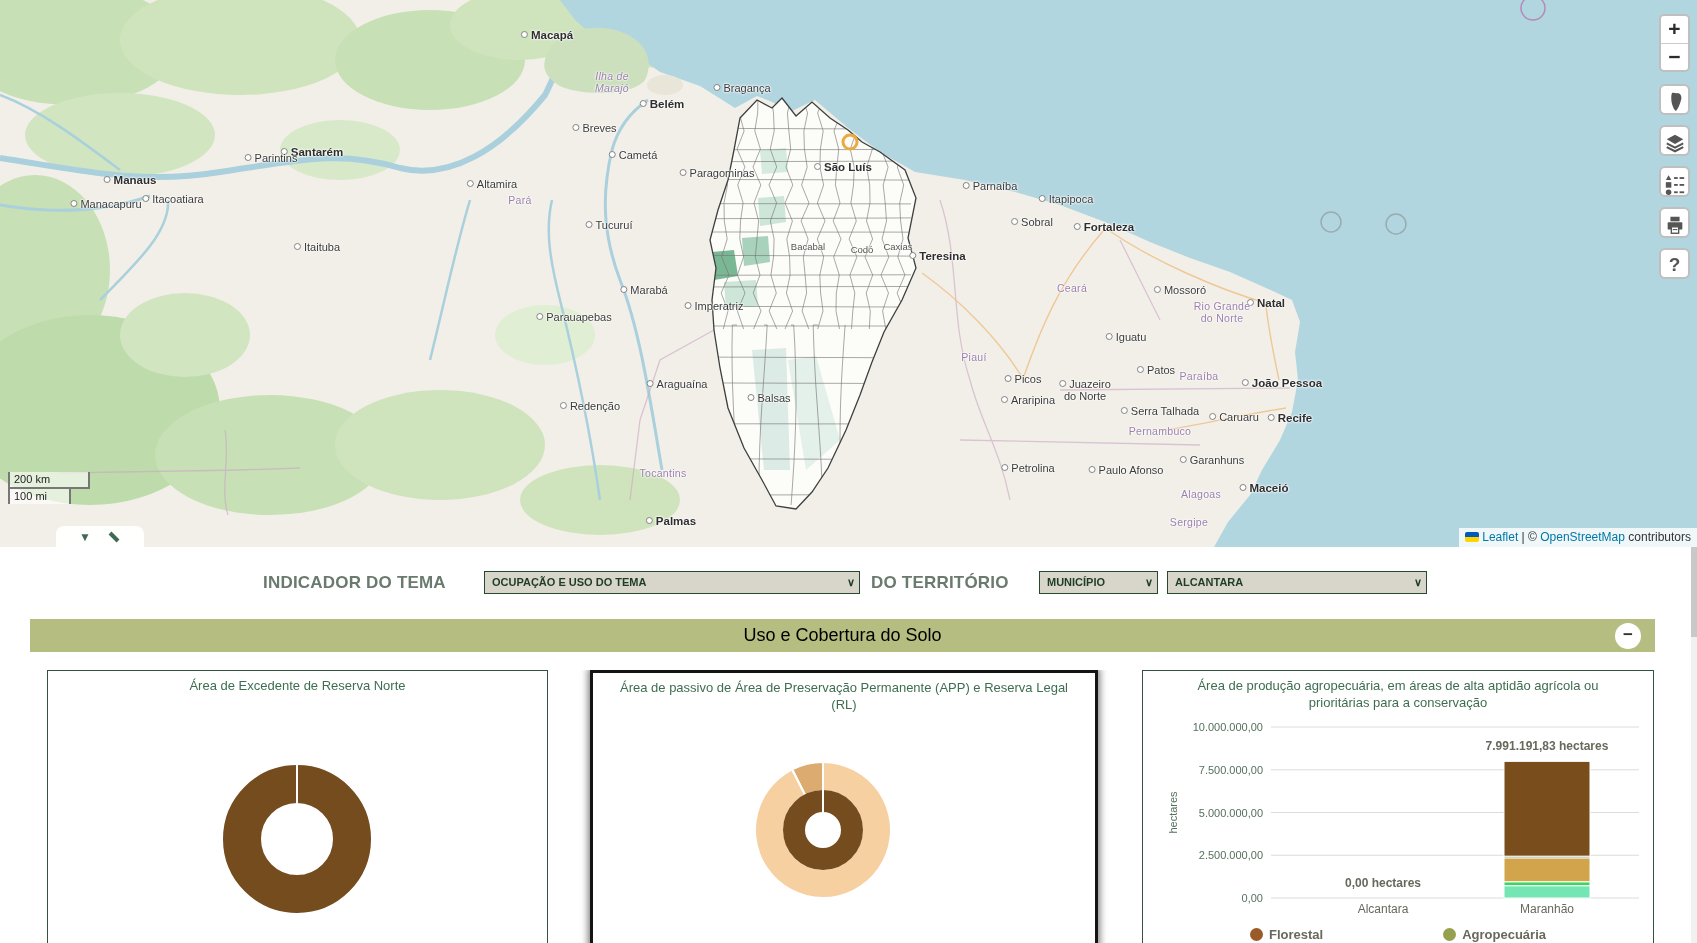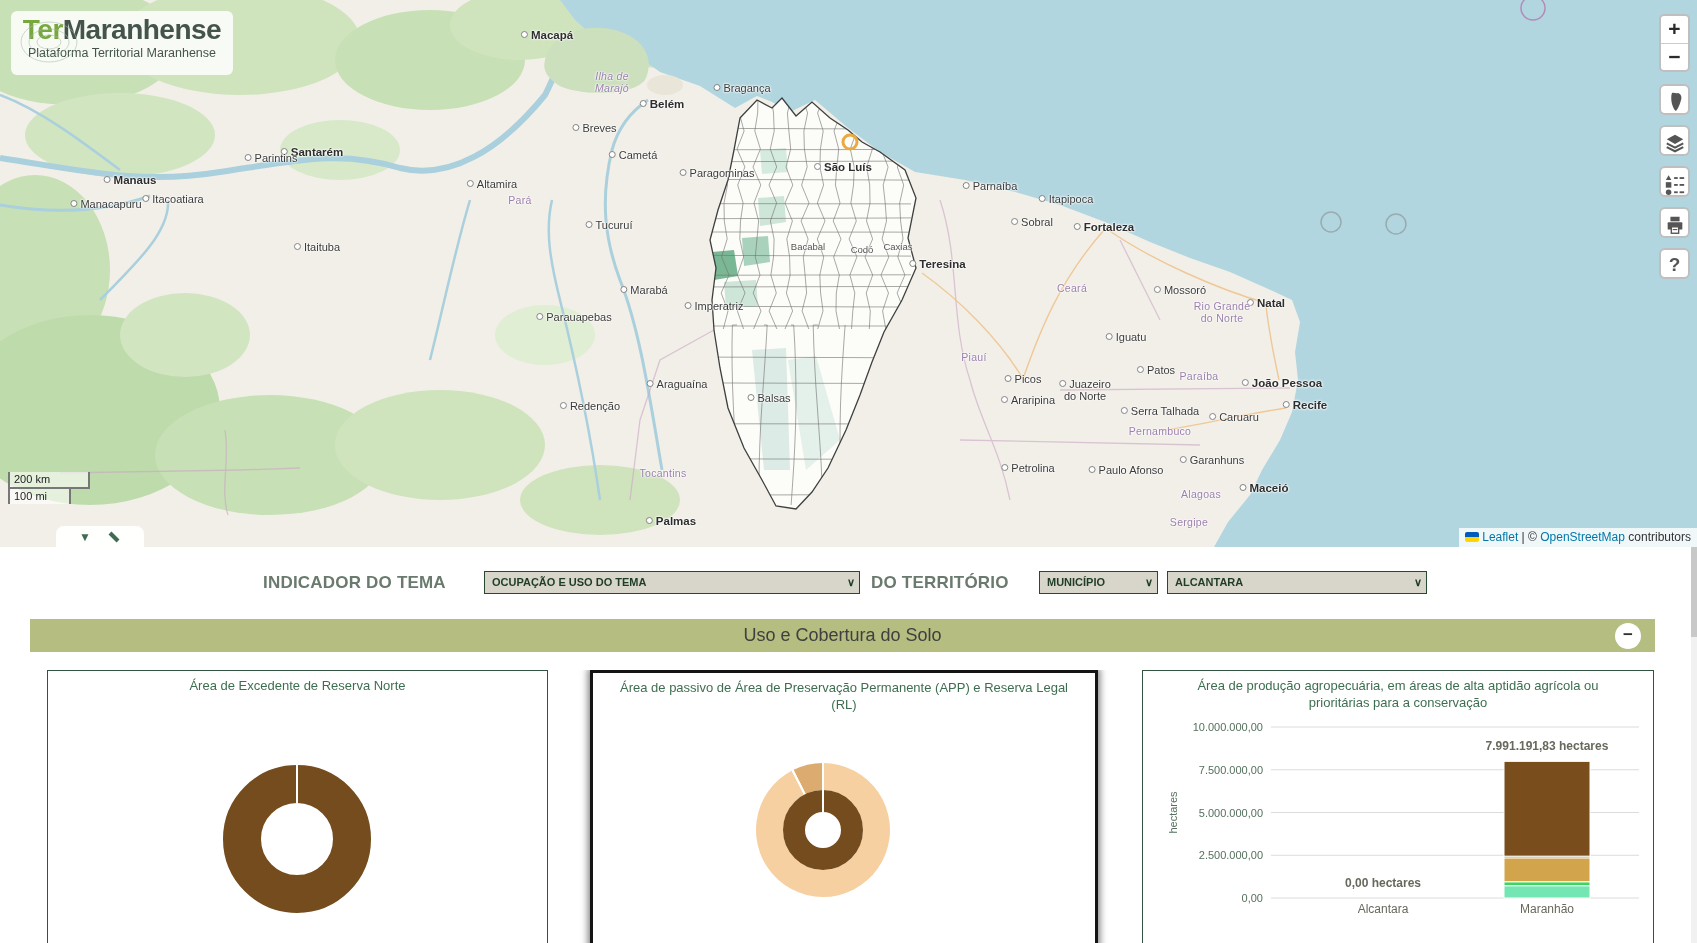--- a/index.html
+++ b/index.html
@@ -66,21 +66,21 @@
   
   .filters{position:absolute;left:0;top:571px;width:1697px;height:24px;}
   .flabel{position:absolute;top:2px;font-size:17px;font-weight:bold;color:#6a7a6e;letter-spacing:.2px;}
   .select{position:absolute;top:0;height:23px;box-sizing:border-box;background:#d8d5cb;
       border:1px solid #27492f;color:#1e3c28;font-size:11px;font-weight:bold;
       line-height:21px;padding:0 20px 0 7px;cursor:pointer;overflow:hidden;white-space:nowrap;}
   .select .chev{position:absolute;right:4px;top:0;font-size:11px;color:#1e3c28;}
 
   
   .section-bar{position:absolute;left:30px;top:619px;width:1625px;height:33px;background:#b5bd80;}
-  .section-title{text-align:center;line-height:33px;font-size:18px;color:#404040;}
+  .section-title{text-align:center;line-height:33px;font-size:18px;color:#000000;}
   .collapse-btn{position:absolute;right:14px;top:4px;width:26px;height:26px;border-radius:50%;
       background:#fff;color:#333;font-size:17px;font-weight:bold;text-align:center;line-height:24px;cursor:pointer;}
 
   
   .cards{position:absolute;left:0;top:670px;width:1697px;height:273px;overflow:hidden;}
   .card{position:absolute;top:0;height:380px;background:#fff;border:1px solid #33523f;box-sizing:border-box;}
   .card.selected{border:3px solid #141414;box-shadow:0 0 7px 2px rgba(0,0,0,.5);}
   .chart-title{margin-top:6px;font-size:13px;line-height:17px;color:#3e6e50;text-align:center;white-space:pre-line;}
   .chart-svg{display:block;}
   .chart-svg text.tick{font-size:11px;fill:#55705e;font-family:"Liberation Sans",sans-serif;}
@@ -240,62 +240,53 @@
       <div class="map-label k-b" style="left: 843px; top: 167px;"><i class="dot"></i>São Luís</div>
       <div class="map-label k-t" style="left: 808px; top: 247px;">Bacabal</div>
       <div class="map-label k-t" style="left: 862px; top: 250px;">Codó</div>
       <div class="map-label k-t" style="left: 898px; top: 247px;">Caxias</div>
       <div class="map-label k-c" style="left: 590px; top: 406px;"><i class="dot"></i>Redenção</div>
       <div class="map-label k-c" style="left: 677px; top: 384px;"><i class="dot"></i>Araguaína</div>
       <div class="map-label k-c" style="left: 644px; top: 290px;"><i class="dot"></i>Marabá</div>
       <div class="map-label k-c" style="left: 574px; top: 317px;"><i class="dot"></i>Parauapebas</div>
       <div class="map-label k-c" style="left: 714px; top: 306px;"><i class="dot"></i>Imperatriz</div>
       <div class="map-label k-c" style="left: 769px; top: 398px;"><i class="dot"></i>Balsas</div>
-      <div class="map-label k-b" style="left: 922px; top: 264px; padding-left: 31px;"><i class="dot"></i>Teresina</div>
+      <div class="map-label k-b" style="left: 922px; top: 256px; padding-left: 31px;"><i class="dot"></i>Teresina</div>
       <div class="map-label k-c" style="left: 990px; top: 186px;"><i class="dot"></i>Parnaíba</div>
       <div class="map-label k-c" style="left: 1066px; top: 199px;"><i class="dot"></i>Itapipoca</div>
       <div class="map-label k-c" style="left: 1032px; top: 222px;"><i class="dot"></i>Sobral</div>
       <div class="map-label k-b" style="left: 1104px; top: 227px;"><i class="dot"></i>Fortaleza</div>
       <div class="map-label k-s" style="left: 1072px; top: 288px;">Ceará</div>
       <div class="map-label k-c" style="left: 1180px; top: 290px;"><i class="dot"></i>Mossoró</div>
       <div class="map-label k-b" style="left: 1266px; top: 303px;"><i class="dot"></i>Natal</div>
       <div class="map-label k-s" style="left: 1222px; top: 312px;">Rio Grande
 do Norte</div>
       <div class="map-label k-c" style="left: 1126px; top: 337px;"><i class="dot"></i>Iguatu</div>
       <div class="map-label k-c" style="left: 1023px; top: 379px;"><i class="dot"></i>Picos</div>
       <div class="map-label k-s" style="left: 974px; top: 357px;">Piauí</div>
       <div class="map-label k-c" style="left: 1085px; top: 390px;"><i class="dot"></i>Juazeiro
 do Norte</div>
       <div class="map-label k-c" style="left: 1028px; top: 400px;"><i class="dot"></i>Araripina</div>
       <div class="map-label k-c" style="left: 1156px; top: 370px;"><i class="dot"></i>Patos</div>
       <div class="map-label k-s" style="left: 1199px; top: 376px;">Paraíba</div>
       <div class="map-label k-b" style="left: 1282px; top: 383px;"><i class="dot"></i>João Pessoa</div>
       <div class="map-label k-c" style="left: 1160px; top: 411px;"><i class="dot"></i>Serra Talhada</div>
-      <div class="map-label k-b" style="left: 1290px; top: 405px; margin-left: 15px;"><i class="dot"></i>Recife</div>
+      <div class="map-label k-b" style="left: 1290px; top: 418px;"><i class="dot"></i>Recife</div>
       <div class="map-label k-c" style="left: 1234px; top: 417px;"><i class="dot"></i>Caruaru</div>
       <div class="map-label k-s" style="left: 1160px; top: 431px;">Pernambuco</div>
       <div class="map-label k-c" style="left: 1028px; top: 468px;"><i class="dot"></i>Petrolina</div>
       <div class="map-label k-c" style="left: 1126px; top: 470px;"><i class="dot"></i>Paulo Afonso</div>
       <div class="map-label k-c" style="left: 1212px; top: 460px;"><i class="dot"></i>Garanhuns</div>
       <div class="map-label k-b" style="left: 1264px; top: 488px;"><i class="dot"></i>Maceió</div>
       <div class="map-label k-s" style="left: 1201px; top: 494px;">Alagoas</div>
       <div class="map-label k-s" style="left: 1189px; top: 522px;">Sergipe</div>
       <div class="map-label k-b" style="left: 671px; top: 521px;"><i class="dot"></i>Palmas</div>
       <div class="map-label k-s" style="left: 663px; top: 473px;">Tocantins</div>
     </div>
 
-  <div class="logo">
-    <svg class="logo-contours" width="64" height="50">
-      <ellipse cx="32" cy="25" rx="28" ry="20" fill="none" stroke="#a9b8a6" stroke-width="1"></ellipse>
-      <ellipse cx="32" cy="25" rx="20" ry="13" fill="none" stroke="#a9b8a6" stroke-width="1"></ellipse>
-      <ellipse cx="32" cy="25" rx="12" ry="7" fill="none" stroke="#a9b8a6" stroke-width="1"></ellipse>
-    </svg>
-    <div class="logo-title"><span class="accent">Ter</span><span class="rest">Maranhense</span></div>
-    <div class="logo-sub">Plataforma Territorial Maranhense</div>
-  </div>
 
   <div class="ctl zoom-ctl">
     <div class="zoom-btn">+</div>
     <div class="zoom-btn">−</div>
   </div>
 
   <div class="ctl icon-btn" style="top:84px;height:31px;">
     <svg width="20" height="22" viewBox="0 0 20 22">
       <path d="M7,2 C9,1 11,3 13,2 C16,3 17,6 16,9 C15,13 13,18 11,20 C9,19 8,16 7,13 C6,9 6,4 7,2 Z" fill="#555"></path>
     </svg>
@@ -411,18 +402,22 @@
         <text x="240" y="176" class="ann" text-anchor="middle">0,00 hectares</text>
         <text x="240" y="202" class="cat" text-anchor="middle">Alcantara</text>
         <rect x="361" y="174.688" width="86" height="12.312000000000012" fill="#74e6b4" stroke="#fff" stroke-width="1"></rect>
         <rect x="361" y="170.755" width="86" height="3.9329999999999927" fill="#3fd45f" stroke="#fff" stroke-width="1"></rect>
         <rect x="361" y="146.815" width="86" height="23.939999999999998" fill="#d2a54d" stroke="#fff" stroke-width="1"></rect>
         <rect x="361" y="145.170119707" width="86" height="1.644880293" fill="#46622e" stroke="#fff" stroke-width="1"></rect>
         <rect x="361" y="50.35061970700002" width="86" height="94.81949999999998" fill="#7a4e1c" stroke="#fff" stroke-width="1"></rect>
         <text x="404" y="39.35061970700002" class="ann" text-anchor="middle">7.991.191,83 hectares</text>
         <text x="404" y="202" class="cat" text-anchor="middle">Maranhão</text>
       </svg>
+    <div class="chart-legend">
+        <span class="legend-item"><i style="background: rgb(154, 91, 40);"></i>Florestal</span>
+        <span class="legend-item"><i style="background: rgb(149, 161, 78);"></i>Agropecuária</span>
+      </div>
   </div>
 </div>
 
 <div class="page-scrollbar">
     <div class="thumb"></div>
   </div>
 
 </body></html>

